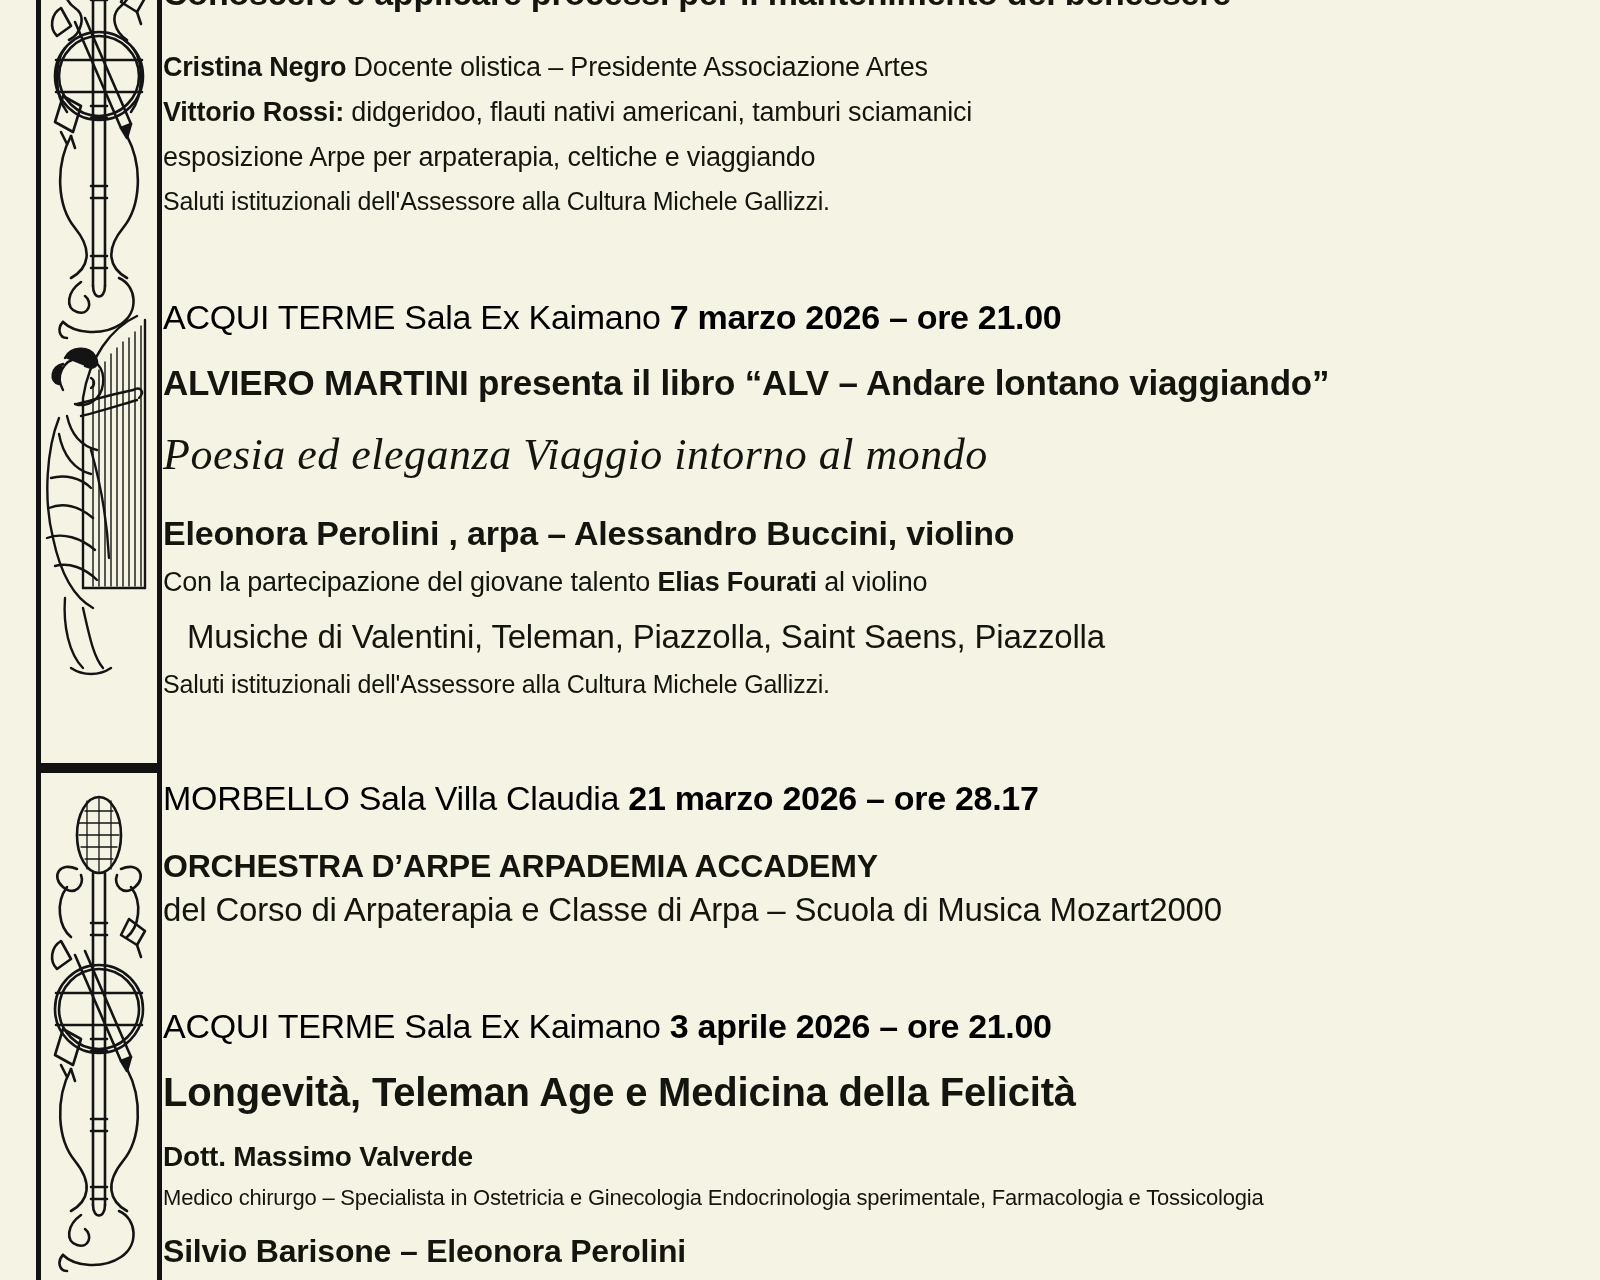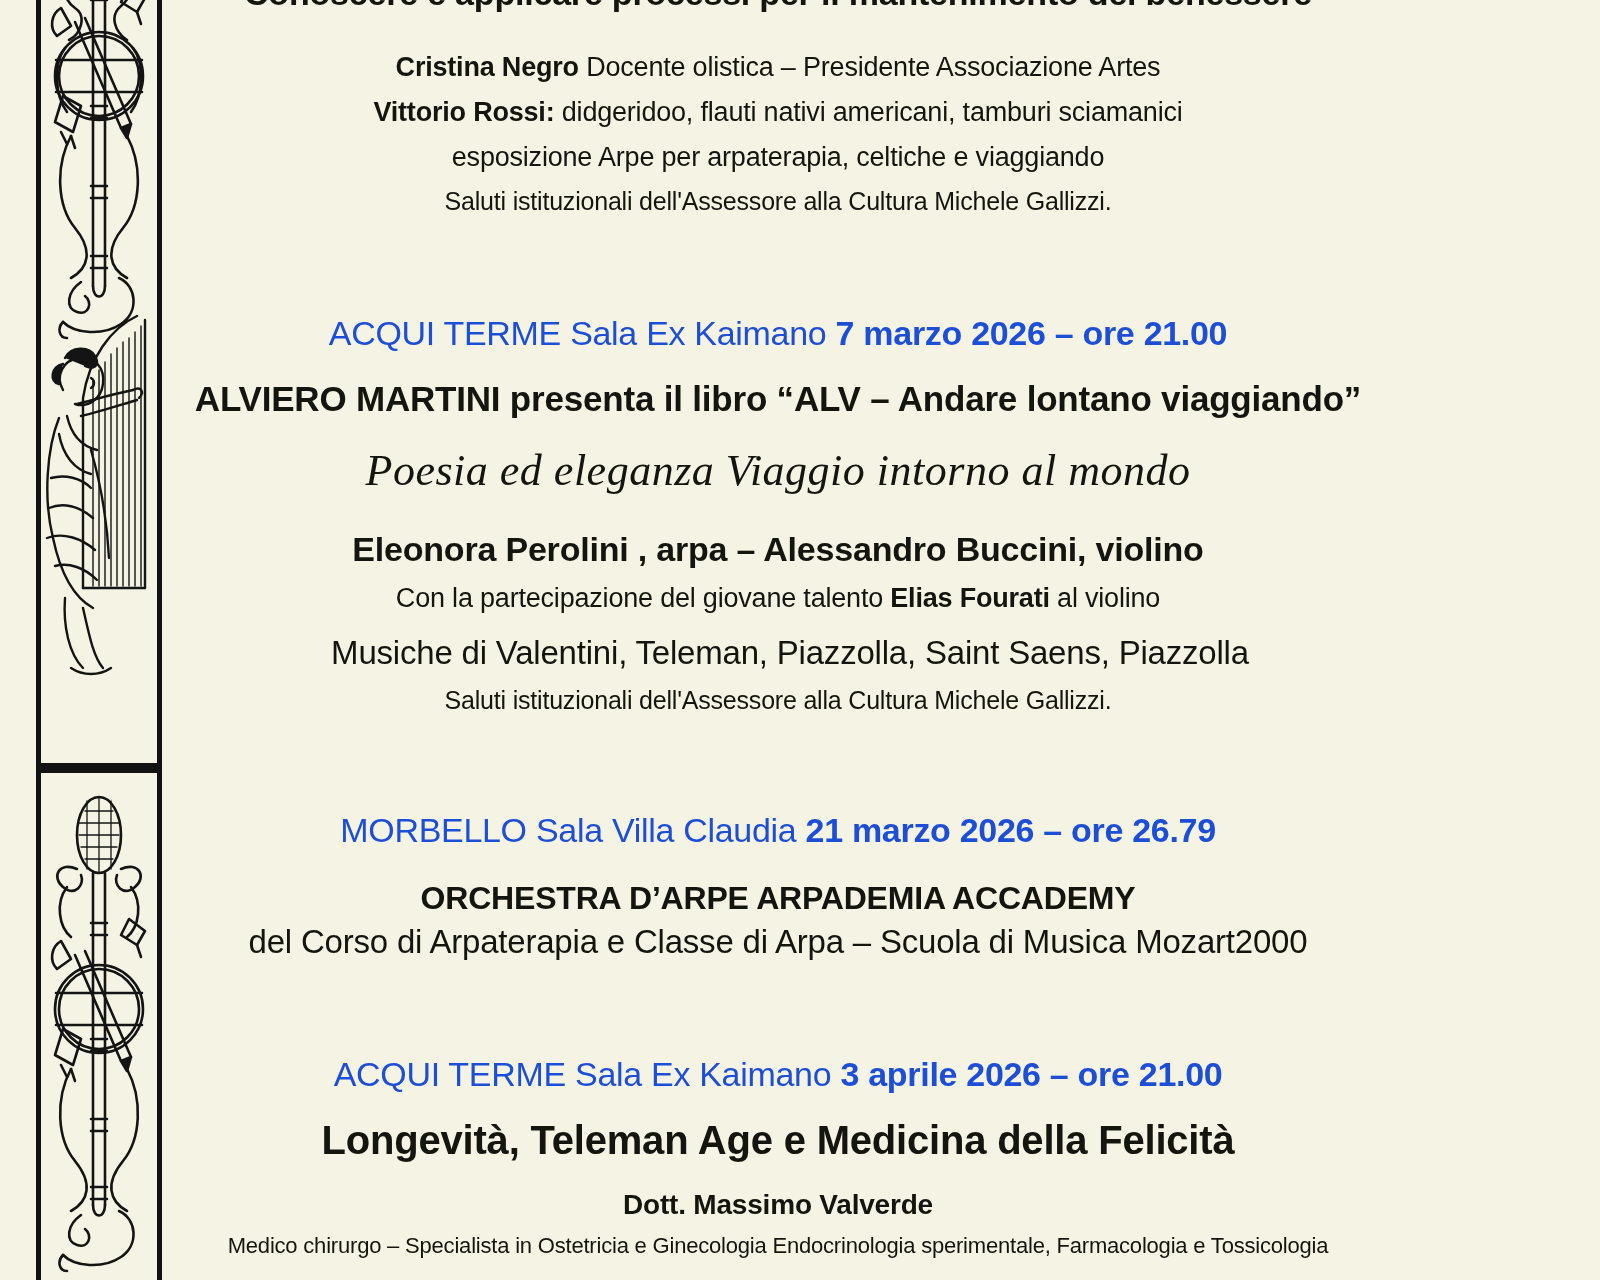--- a/index.html
+++ b/index.html
@@ -48,38 +48,37 @@
     overflow: hidden;
   }
 
   
   .content {
     position: absolute;
     left: 163px;
     top: 0;
     width: 1230px;
     height: 1116px;
-    text-align: center;
   }
 
   .line { margin: 0; color: #15150f; letter-spacing: -0.2px; }
 
   .hdr-cut {
     font-size: 34px;
     font-weight: 700;
     line-height: 1.05;
     margin-top: -24px;
     color: #15150f;
   }
 
   .venue {
-    color: #1d4ed8;
+    color: #000000;
     font-size: 34px;
     font-weight: 400;
-    margin-top: 16px;
+    margin-top: 0;
     letter-spacing: -0.3px;
   }
   .venue b { font-weight: 700; }
 
   .ev-title      { font-size: 35px; font-weight: 700; }
   .ev-title-lg   { font-size: 40px; font-weight: 700; }
   .script {
     font-family: "Liberation Serif", serif;
     font-style: italic;
     font-size: 44px;
@@ -282,21 +281,21 @@
     <span>Con la partecipazione del giovane talento </span><b>Elias Fourati</b><span> al violino</span>
   </p>
   <div style="height:20px"></div>
   <p class="line program">Musiche di Valentini, Teleman, Piazzolla, Saint Saens, Piazzolla</p>
   <div class="sp-b"></div>
   <p class="line greet">Saluti istituzionali dell'Assessore alla Cultura Michele Gallizzi.</p>
 
   <div style="height:80px"></div>
 
   <p class="line venue">
-    <span>MORBELLO</span><span> Sala Villa Claudia </span><b>21 marzo 2026 – ore 26.79</b>
+    <span>MORBELLO</span><span> Sala Villa Claudia </span><b>21 marzo 2026 – ore 28.17</b>
   </p>
   <div style="height:30px"></div>
   <p class="line orch-title">ORCHESTRA D’ARPE ARPADEMIA ACCADEMY</p>
   <div style="height:6px"></div>
   <p class="line orch-sub">del Corso di Arpaterapia e Classe di Arpa – Scuola di Musica Mozart2000</p>
 
   <div style="height:78px"></div>
 
   <p class="line venue">
     <span>ACQUI TERME</span><span> Sala Ex Kaimano </span><b>3 aprile 2026 – ore 21.00</b>

